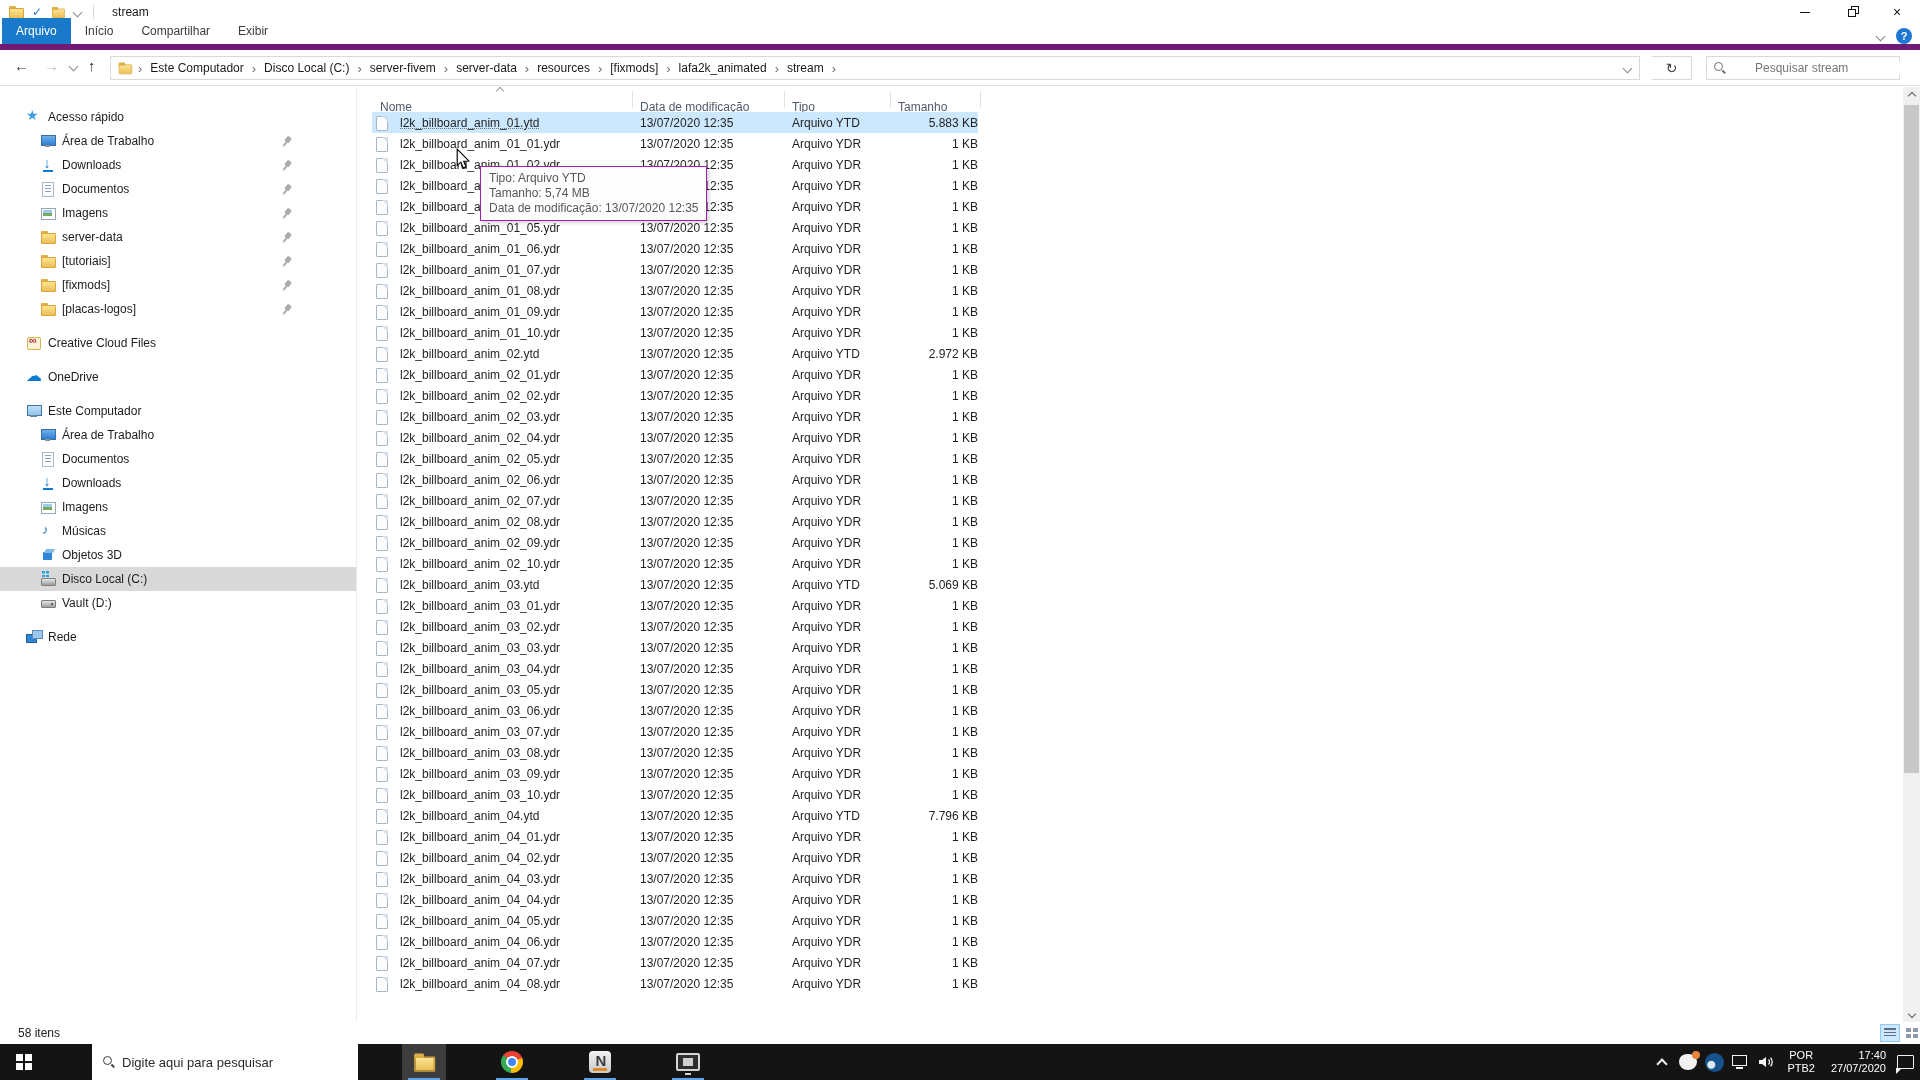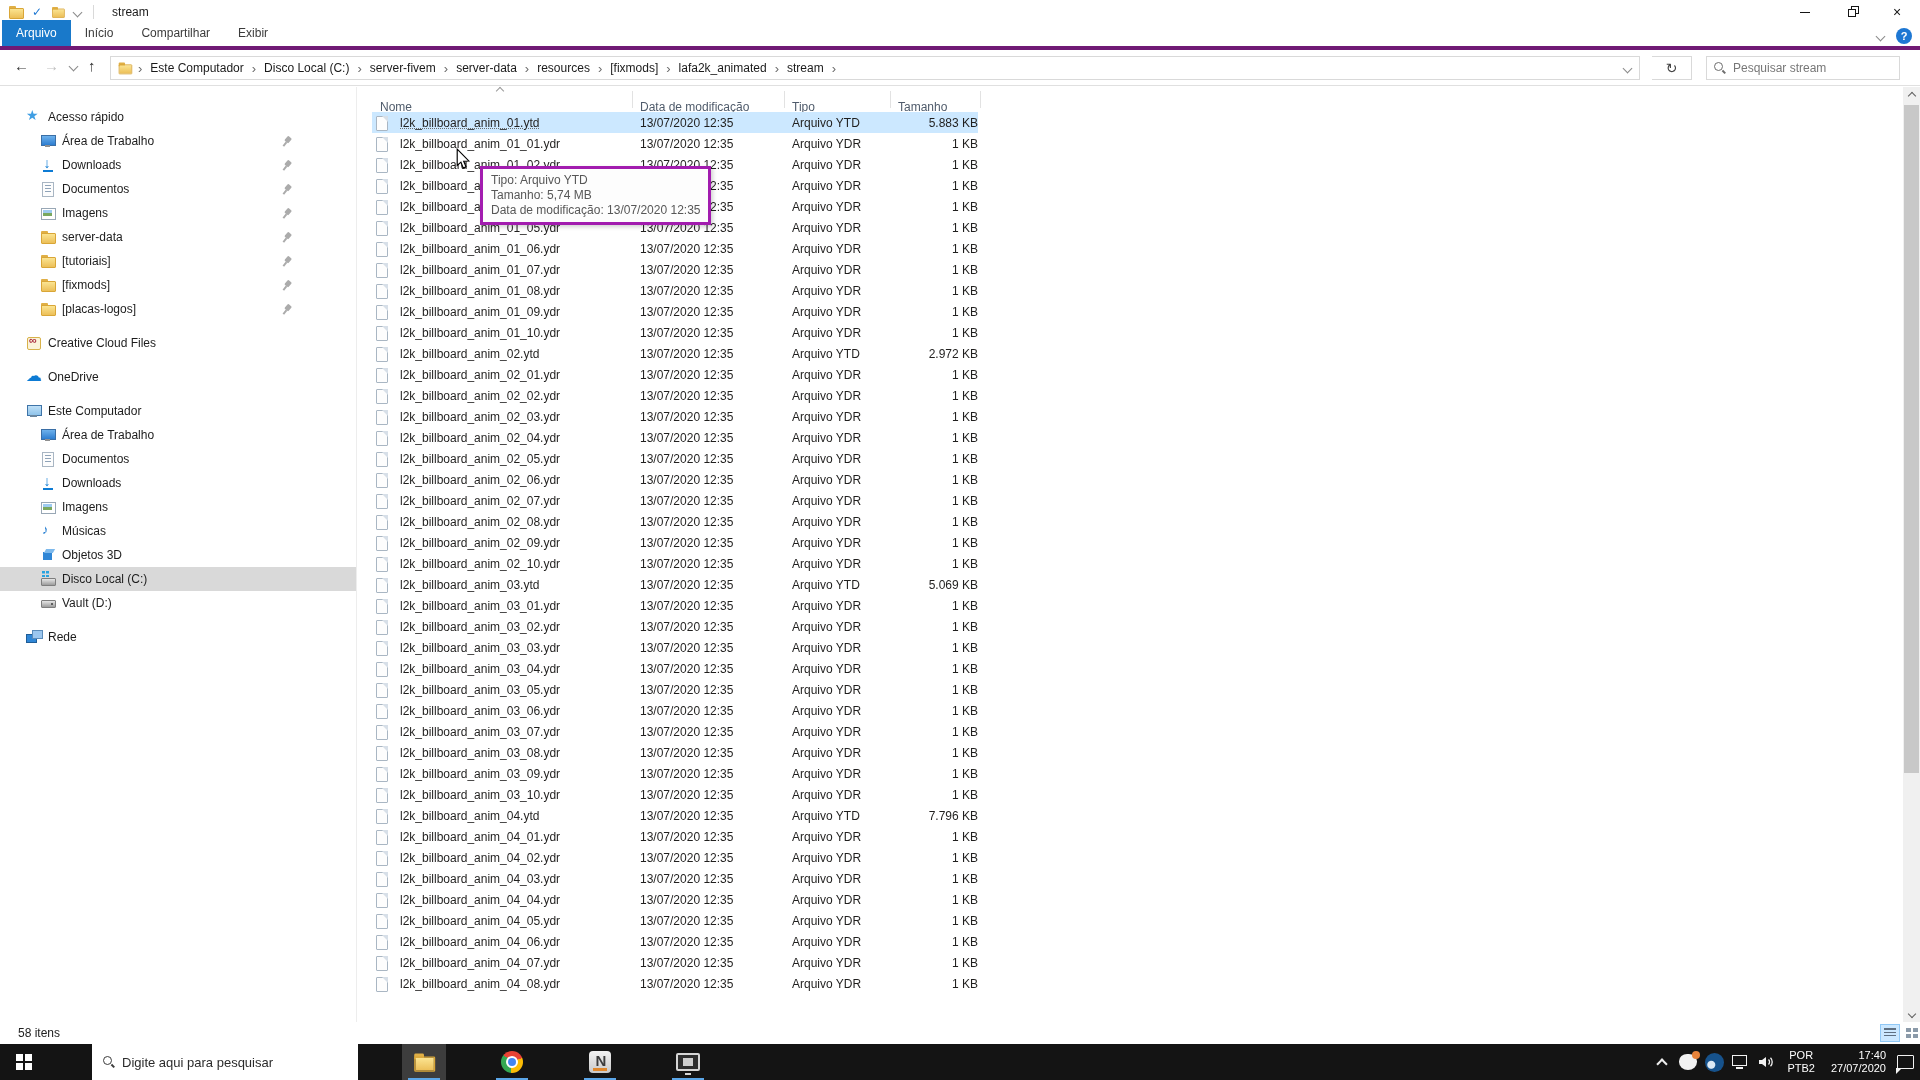--- a/index.html
+++ b/index.html
@@ -13,42 +13,42 @@
   .tbsep{width:1px;height:14px;background:#d9d9d9;margin:0 4px;}
   .wintitle{font-size:12px;color:#1a1a1a;margin-left:6px;}
   .wincontrols{position:absolute;right:0;top:0;height:24px;display:flex;}
   .wc{width:46px;height:24px;position:relative;display:flex;align-items:center;justify-content:center;}
   .wc-min::before{content:"";width:10px;height:1px;background:#151515;}
   .wc-restore .r1{position:absolute;left:20px;top:9px;width:8px;height:8px;border:1px solid #151515;background:#fff;}
   .wc-restore .r2{position:absolute;left:23px;top:6px;width:8px;height:8px;border:1px solid #151515;}
   .wc-close{font-size:14px;color:#151515;}
 
   
-  .tabsrow{position:relative;height:26px;background:#fff;border-bottom:4px solid #701a75;display:flex;align-items:flex-end;}
+  .tabsrow{position:relative;height:26px;background:#fff;border-bottom:6px solid #701a75;display:flex;align-items:flex-end;}
   .tabs{display:flex;height:26px;padding-left:2px;}
   .tab{height:26px;line-height:26px;padding:0 14px;font-size:12px;color:#3b3b3b;}
   .tab.active{background:var(--accent);color:#fff;}
   .ribbonright{position:absolute;right:8px;top:4px;display:flex;align-items:center;gap:12px;}
   .helpdot{width:16px;height:16px;border-radius:50%;background:#1d77d3;color:#fff;font-size:11px;font-weight:bold;display:flex;align-items:center;justify-content:center;}
 
   
   .addressbar{position:relative;height:36px;background:#fff;border-bottom:1px solid #e0e0e0;}
   .navglyph{position:absolute;top:7px;font-size:15px;color:#333;}
   .navglyph.disabled{color:#c0c0c0;}
   .chev{display:inline-block;width:7px;height:7px;border-left:1.5px solid #8a8a8a;border-bottom:1.5px solid #8a8a8a;}
   .chev.down{transform:rotate(-45deg);}
   .chev.up{transform:rotate(135deg);}
   .crumbbar{position:absolute;left:110px;top:6px;width:1530px;height:24px;border:1px solid #d9d9d9;display:flex;align-items:center;padding-left:6px;}
   .crumbbar .ic{margin-right:2px;}
   .crumb{font-size:12px;color:#1a1a1a;padding:0 5px;white-space:nowrap;}
   .crumbsep{font-size:13px;color:#6a6a6a;padding:0 3px;}
   .crumb-dd{margin-left:auto;margin-right:8px;}
   .refreshbtn{position:absolute;left:1652px;top:6px;width:40px;height:24px;border:1px solid #d9d9d9;border-left:none;display:flex;align-items:center;justify-content:center;font-size:14px;color:#444;}
   .searchbox{position:absolute;left:1706px;top:6px;width:194px;height:24px;border:1px solid #d9d9d9;display:flex;align-items:center;padding:0 6px;}
-  .searchbox input{border:none;outline:none;font-size:12px;width:150px;color:#333;}
+  .searchbox input{border:none;outline:none;font-size:12px;width:150px;color:#333;margin-left:22px;}
   .searchbox input::placeholder{color:#777;}
   .mag{position:relative;width:14px;height:14px;margin-right:6px;flex:0 0 14px;}
   .mag::before{content:"";position:absolute;left:1px;top:1px;width:7px;height:7px;border:1.4px solid #6d6d6d;border-radius:50%;}
   .mag::after{content:"";position:absolute;left:9px;top:10px;width:4px;height:1.5px;background:#6d6d6d;transform:rotate(45deg);}
 
   
   .main{position:absolute;left:0;top:87px;width:1920px;height:935px;display:flex;}
   .sidebar{width:356px;height:100%;padding-top:18px;overflow:hidden;}
   .si{position:relative;height:24px;display:flex;align-items:center;font-size:12px;color:#1c1c1c;white-space:nowrap;}
   .si.header{padding-left:26px;}
@@ -127,21 +127,21 @@
   .ic-computer::before{content:"";position:absolute;left:1px;top:2px;width:13px;height:9px;background:linear-gradient(#bfe0f7,#8fc3ea);border:1px solid #3f74a8;}
   .ic-computer::after{content:"";position:absolute;left:4px;bottom:2px;width:7px;height:2px;background:#6b87a0;}
   .ic-star::before{content:"★";position:absolute;left:0;top:-2px;font-size:14px;color:#3f9ee3;}
   .ic-cloud::before{content:"☁";position:absolute;left:0;top:-3px;font-size:16px;color:#0d7bd4;}
   .ic-cc::before{content:"";position:absolute;left:1px;top:2px;width:12px;height:11px;background:#fbf3d9;border:1px solid #d8b24a;border-radius:2px;}
   .ic-cc::after{content:"∞";position:absolute;left:3px;top:-1px;font-size:11px;font-weight:bold;color:#a92b3e;}
   .ic-network::before{content:"";position:absolute;left:0;top:5px;width:9px;height:7px;background:#2f86d6;border:1px solid #1f5d97;}
   .ic-network::after{content:"";position:absolute;left:6px;top:1px;width:9px;height:7px;background:#9cc7ef;border:1px solid #5b8cba;}
 
   
-  .tooltip{position:absolute;left:480px;top:166px;z-index:50;background:#fdfdfd;border:3px solid #a21caf;padding:4px 8px;font-size:12px;color:#575757;line-height:15px;white-space:nowrap;box-shadow:2px 2px 4px rgba(0,0,0,.18);}
+  .tooltip{position:absolute;left:480px;top:166px;z-index:50;background:#fdfdfd;border:1px solid #a21caf;padding:4px 8px;font-size:12px;color:#575757;line-height:15px;white-space:nowrap;box-shadow:2px 2px 4px rgba(0,0,0,.18);}
   .cursor{position:absolute;left:455px;top:148px;z-index:60;}
 
   
   .taskbar{position:absolute;left:0;top:1044px;width:1920px;height:36px;background:var(--taskbar);display:flex;align-items:center;gap:44px;}
   .startbtn{width:48px;height:36px;display:flex;align-items:center;justify-content:center;}
   .winlogo{width:16px;height:16px;background:
     linear-gradient(#fff,#fff) 0 0/7px 7px no-repeat,
     linear-gradient(#fff,#fff) 9px 0/7px 7px no-repeat,
     linear-gradient(#fff,#fff) 0 9px/7px 7px no-repeat,
     linear-gradient(#fff,#fff) 9px 9px/7px 7px no-repeat;}

